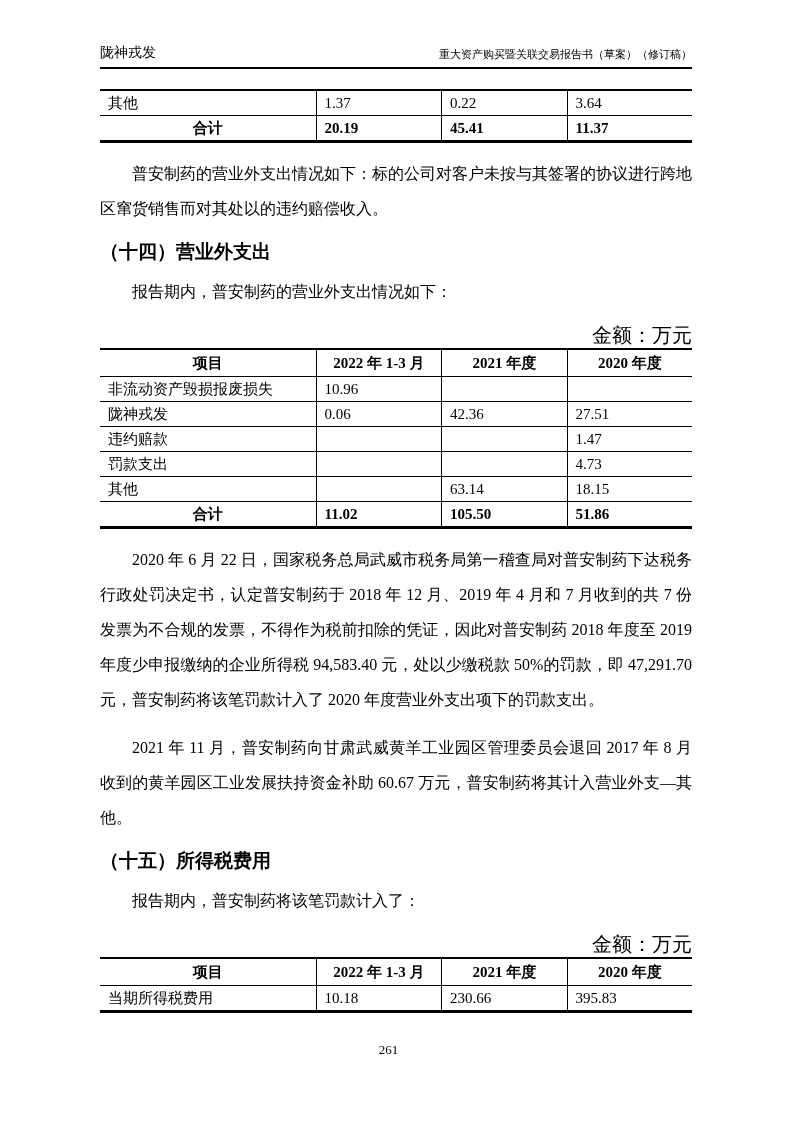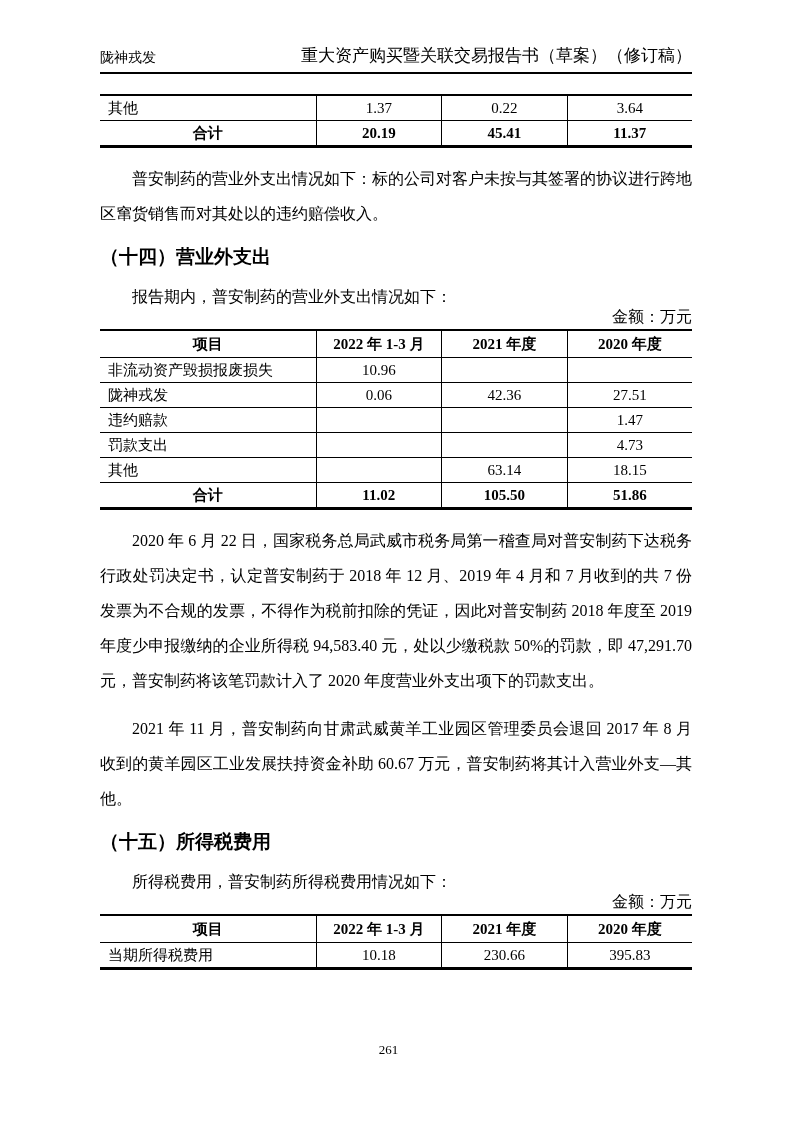--- a/index.html
+++ b/index.html
@@ -14,21 +14,21 @@
   }
   .content { padding:44px 101px 16px 100px; }
 
   
   .doc-header {
     display:flex; justify-content:space-between; align-items:flex-end;
     border-bottom:2px solid #000;
     padding-bottom:5px;
   }
   .doc-header .hl { font-size:14px; }
-  .doc-header .hr { font-size:17px; }
+  .doc-header .hr { font-size:11px; }
 
   
   table.fin-table {
     width:100%;
     border-collapse:collapse;
     table-layout:fixed;
     border-top:2px solid #000;
     border-bottom:3px solid #000;
     font-size:15px;
   }
@@ -38,21 +38,21 @@
     padding:3px 6px; height:20px;
     font-size:15px;
   }
   table.fin-table td {
     border-bottom:1px solid #000;
     padding:2px 8px; height:20px;
   }
   table.fin-table tr:last-child td { border-bottom:none; }
   table.fin-table th + th, table.fin-table td + td { border-left:1px solid #000; }
   table.fin-table td.label { text-align:left; }
-  table.fin-table td.num { text-align:center; }
+  table.fin-table td.num { text-align:left; }
   table.fin-table tr.total-row td { font-weight:bold; }
   table.fin-table tr.total-row td.label { text-align:center; }
 
   .tbl-top { margin-top:20px; }
 
   
   .para {
     font-size:16px; line-height:35px;
     text-align:justify; text-indent:2em;
     margin:13px 0 0 0;
@@ -60,22 +60,22 @@
   .intro {
     font-size:16px; line-height:21px; text-indent:2em;
     margin:16px 0 0 0;
   }
   .section-heading {
     font-family:"Liberation Sans","DejaVu Sans",sans-serif;
     font-weight:bold; font-size:19px; line-height:26px;
     margin:13px 0 0 0;
   }
   .unit-line {
-    text-align:right; font-size:16px; line-height:19px;
-    margin:0 0 3px 0;
+    text-align:right; font-size:20px; line-height:19px;
+    margin:24px 0 3px 0;
   }
   .page-footer {
     position:absolute; left:0; right:16px; top:1042px;
     text-align:center; font-size:13px;
   }
 </style>
 </head>
 <body>
 
 <div class="page">
@@ -167,21 +167,21 @@
             <td class="num">105.50</td>
             <td class="num">51.86</td>
           </tr>
         </tbody>
       </table>
 
     <p class="para">2020 年 6 月 22 日，国家税务总局武威市税务局第一稽查局对普安制药下达税务行政处罚决定书，认定普安制药于 2018 年 12 月、2019 年 4 月和 7 月收到的共 7 份发票为不合规的发票，不得作为税前扣除的凭证，因此对普安制药 2018 年度至 2019 年度少申报缴纳的企业所得税 94,583.40 元，处以少缴税款 50%的罚款，即 47,291.70 元，普安制药将该笔罚款计入了 2020 年度营业外支出项下的罚款支出。</p>
     <p class="para">2021 年 11 月，普安制药向甘肃武威黄羊工业园区管理委员会退回 2017 年 8 月收到的黄羊园区工业发展扶持资金补助 60.67 万元，普安制药将其计入营业外支—其他。</p>
 
     <h2 class="section-heading">（十五）所得税费用</h2>
-    <p class="intro">所得税费用，普安制药所得税费用情况如下：</p>
+    <p class="intro">报告期内，普安制药将该笔罚款计入了：</p>
     <div class="unit-line">金额：万元</div>
 
     <table class="fin-table">
         <colgroup>
           <col style="width: 36.5%;">
           <col style="width: 21.2%;">
           <col style="width: 21.2%;">
           <col style="width: 21.1%;">
         </colgroup>
         <thead>

